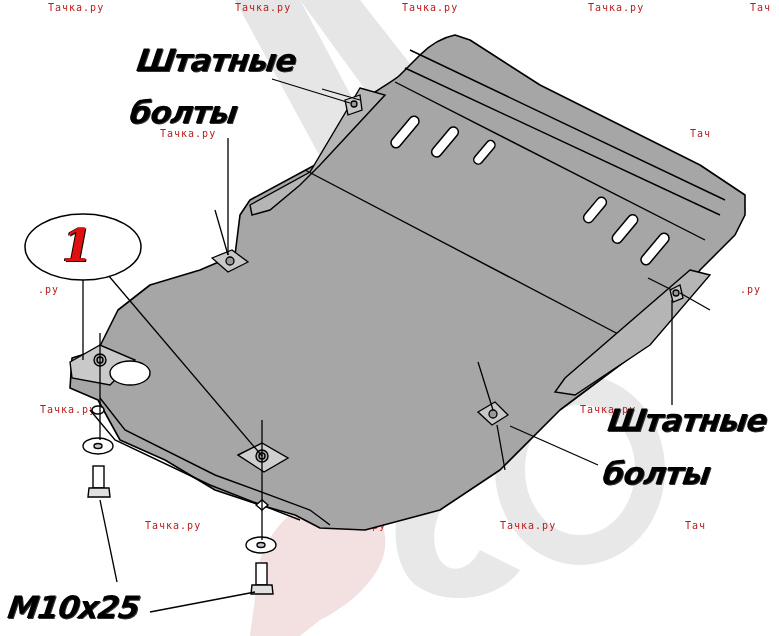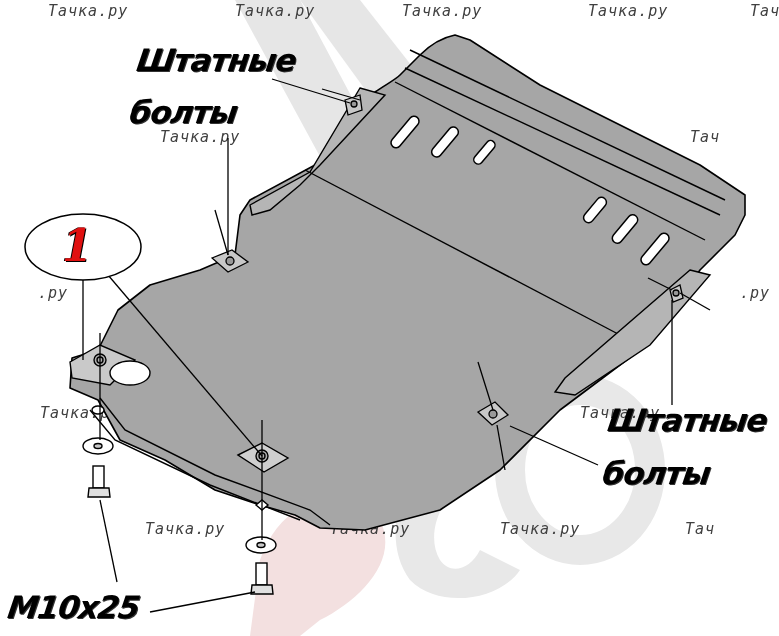--- a/index.html
+++ b/index.html
@@ -19,24 +19,23 @@
     color: #000;
     letter-spacing: -1px;
     line-height: 1;
     transform: skewX(-8deg);
     text-shadow: 1px 1px 0 #333;
   }
   .lbl-big { font-size: 31px; }
   .wm {
     position: absolute;
     font-family: "DejaVu Sans Mono", monospace;
-    font-size: 15px;
-    color: #404040;
+    font-size: 10px;
+    color: #b91c1c;
     letter-spacing: 1px;
-    font-style: italic;
     pointer-events: none;
   }
   .callout-num {
     position: absolute;
     font-family: "DejaVu Serif", serif;
     font-weight: bold;
     font-style: italic;
     font-size: 44px;
     color: #e01010;
     text-shadow: 1px 1px 0 #000, -1px 0 0 #000;

